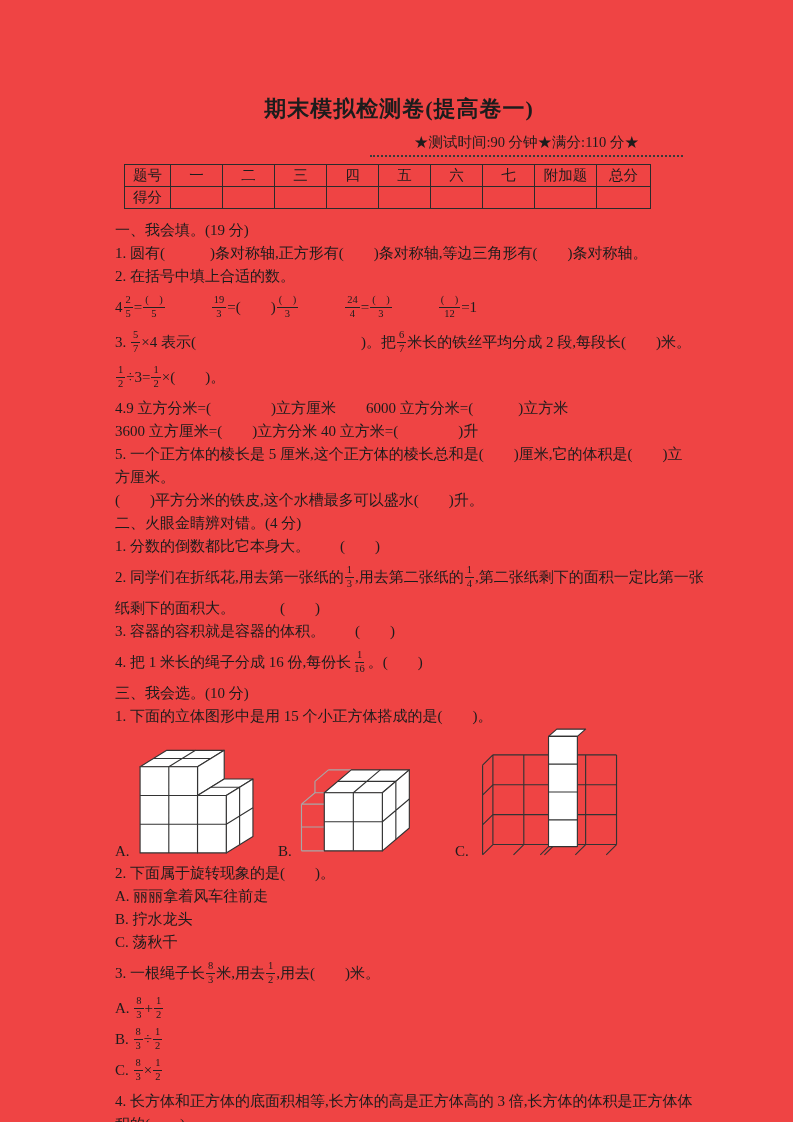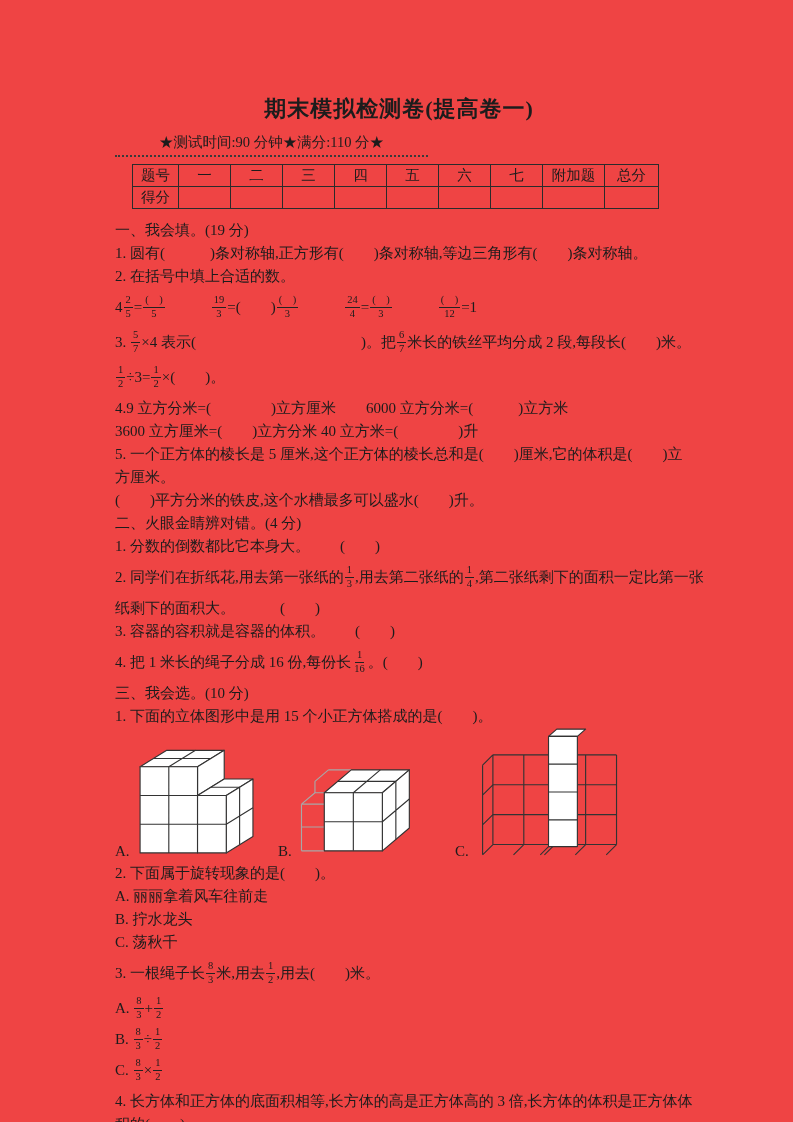--- a/index.html
+++ b/index.html
@@ -3,23 +3,23 @@
 <meta charset="utf-8">
 <style>
   html,body{margin:0;padding:0;background:#ffffff;}
   .page{
     width:793px;height:1122px;box-sizing:border-box;position:relative;overflow:hidden;
     background:#ef4444;color:var(--ink,#1c1c1c);
     font-family:"Liberation Serif","DejaVu Serif",serif;
     padding:94px 110px 30px 115px;
   }
   .title{text-align:center;font-size:22px;font-weight:700;margin:0 0 9px 0;letter-spacing:1px;}
-  .subtitle-wrap{text-align:left;margin:0 0 7px 0;}
+  .subtitle-wrap{text-align:right;margin:0 0 7px 0;}
   .subtitle{display:inline-block;font-size:14.5px;padding:0 44px 3px 44px;border-bottom:2px dotted #3a3a3a;}
-  table.score{border-collapse:collapse;margin:1px 0 10px 17px;table-layout:fixed;}
+  table.score{border-collapse:collapse;margin:1px 0 10px 9px;table-layout:fixed;}
   table.score td{border:1px solid var(--line,#2b2b2b);height:21px;text-align:center;font-size:14.5px;padding:0 1px;overflow:hidden;}
   .line{font-size:15px;line-height:23px;white-space:nowrap;}
   .fline{line-height:31px;margin:4px 0;}
   .fr{display:inline-flex;flex-direction:column;align-items:center;vertical-align:middle;
       font-size:10.5px;line-height:1.2;margin:0 1px;position:relative;top:-1px;}
   .fr .fn{border-bottom:1px solid #222;padding:0 2px;}
   .fr .fd{padding:0 2px;}
   .figs{display:flex;align-items:flex-end;height:128px;margin:4px 0 2px 0;}
   .fig{position:relative;height:122px;flex:0 0 auto;}
   .fig:last-child{flex:1 1 auto;}

